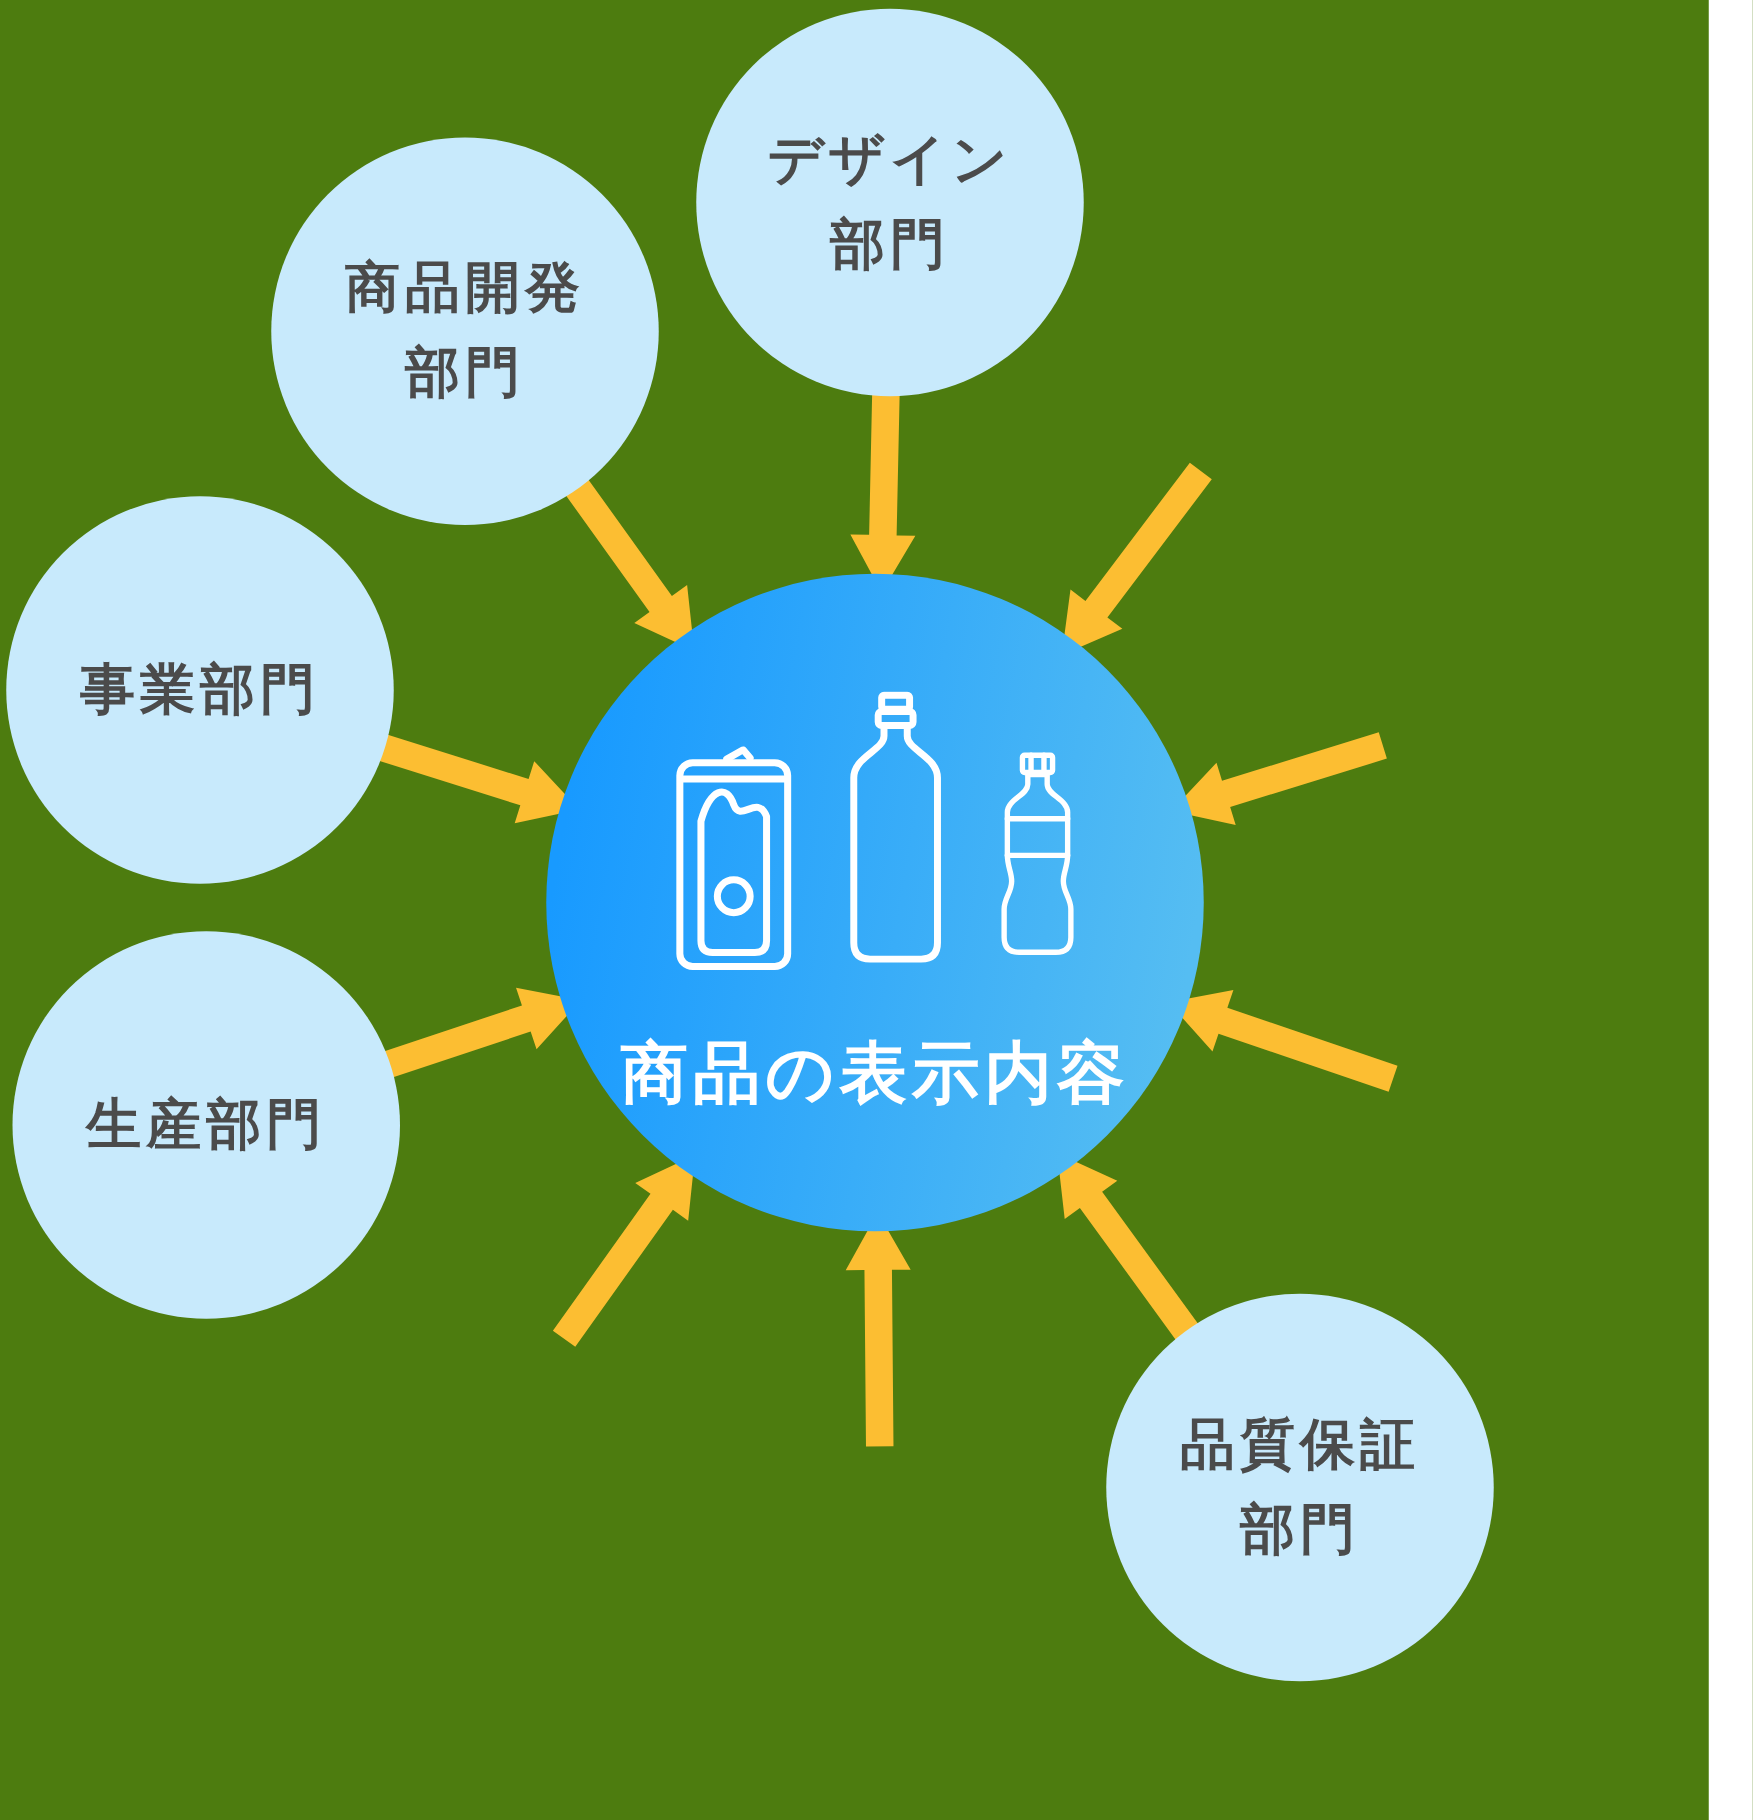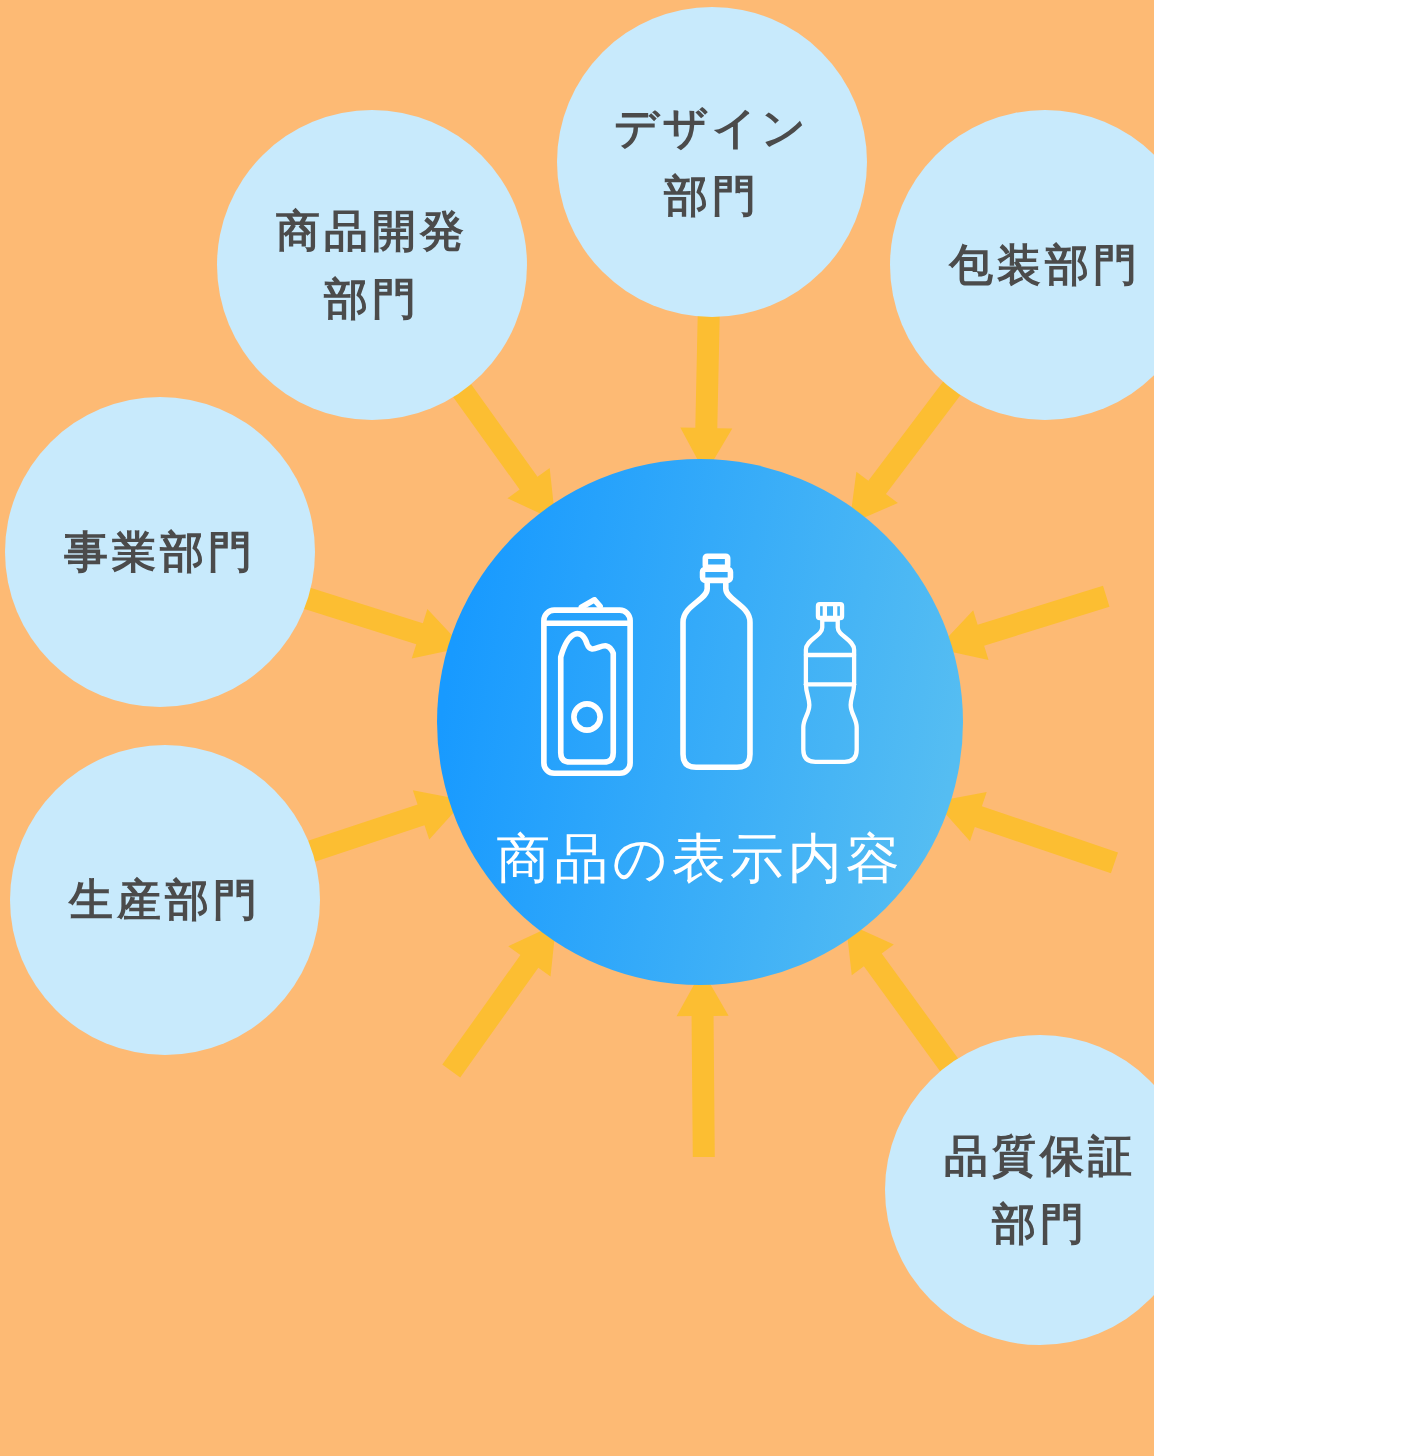--- a/index.html
+++ b/index.html
@@ -1,21 +1,21 @@
 <!DOCTYPE html>
 <html><head>
 <meta charset="utf-8">
 <style>
   html, body { margin: 0; padding: 0; background: #ffffff; }
   .canvas {
     position: relative;
-    width: 1154px;
+    width: 1367px;
     height: 1456px;
     overflow: hidden;
-    background: #fdba74;
+    background: #4d7c0f;
     font-family: "Liberation Sans", "DejaVu Sans", sans-serif;
   }
   svg.arrows-layer {
     position: absolute;
     left: 0; top: 0;
     z-index: 1;
   }
   .node {
     position: absolute;
     width: 310px;
@@ -59,21 +59,21 @@
     align-items: flex-end;
     gap: 36px;
   }
   .icon { stroke: var(--icon-stroke, #ffffff); fill: none; stroke-linecap: round; stroke-linejoin: round; }
   .icon.can    { width: 94px;  height: 180px; }
   .icon.bottle { width: 93px;  height: 224px; }
   .icon.pet    { width: 62px;  height: 182px; }
   .center-title {
     margin-top: 46px;
     font-size: 54px;
-    font-weight: 400;
+    font-weight: 700;
     letter-spacing: 4px;
     color: var(--center-text, #ffffff);
     white-space: nowrap;
   }
 </style>
 </head>
 <body>
 
 <div class="canvas" style="--node-fill: #c8eafc; --node-text: #4b4b4b; --center-text: #ffffff; --icon-stroke: #ffffff;">
 
@@ -88,23 +88,20 @@
       <polygon points="0,-11 129.83419548658105,-11 129.83419548658105,-26 175.83419548658105,0 129.83419548658105,26 129.83419548658105,11 0,11" fill="#fcbe32" transform="translate(297.8404708326751,855.8026097042689) rotate(-18.402814345353015)"></polygon>
       <polygon points="0,-11 132.12719418872643,-11 132.12719418872643,-26 178.12719418872643,0 132.12719418872643,26 132.12719418872643,11 0,11" fill="#fcbe32" transform="translate(293.53889510348745,594.0400225325794) rotate(17.47477425625567)"></polygon>
       <polygon points="0,-11 128.52377727523663,-11 128.52377727523663,-26 174.52377727523663,0 128.52377727523663,26 128.52377727523663,11 0,11" fill="#fcbe32" transform="translate(453.63210490839725,378.7374144607852) rotate(54.332077841616986)"></polygon>
     </svg>
 
   <div class="node" style="left:557px; top:7px">
     <div class="node-label">デザイン
 部門</div>
   </div>
 
-  <div class="node" style="left:890px; top:110px">
-    <div class="node-label">包装部門</div>
-  </div>
 
 
 
   <div class="node" style="left:885px; top:1035px">
     <div class="node-label">品質保証
 部門</div>
   </div>
 
 
 

